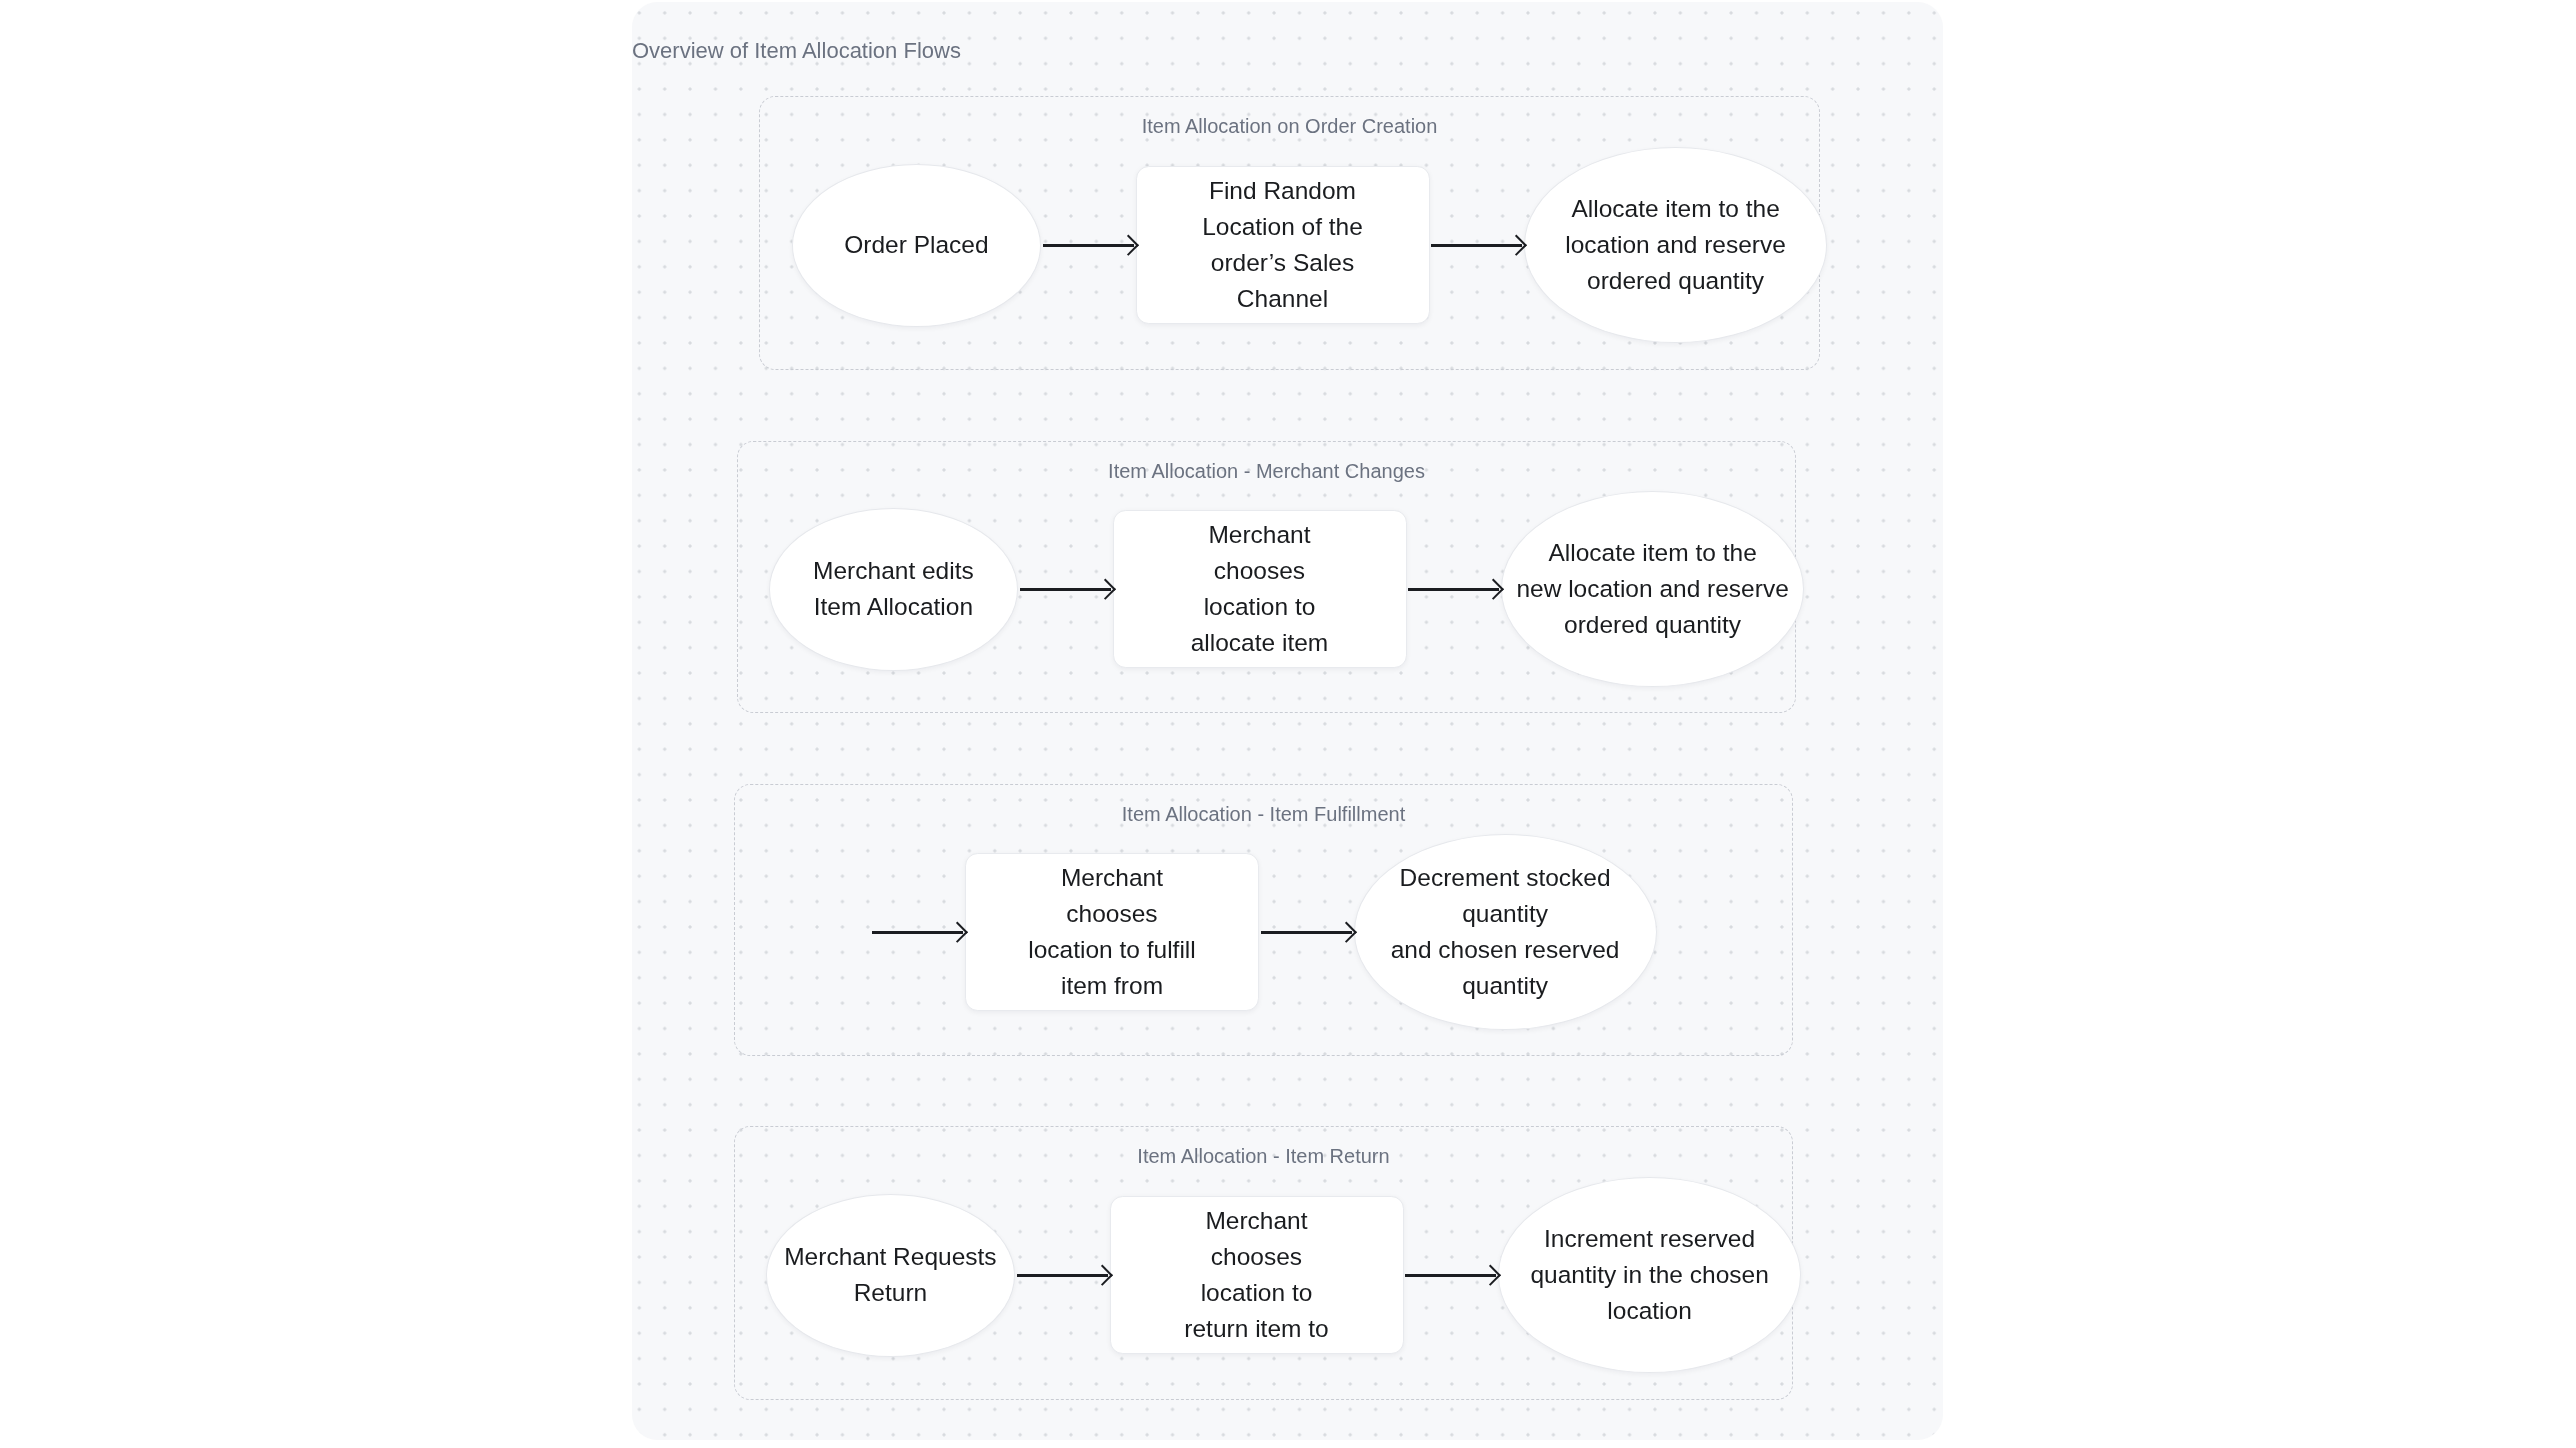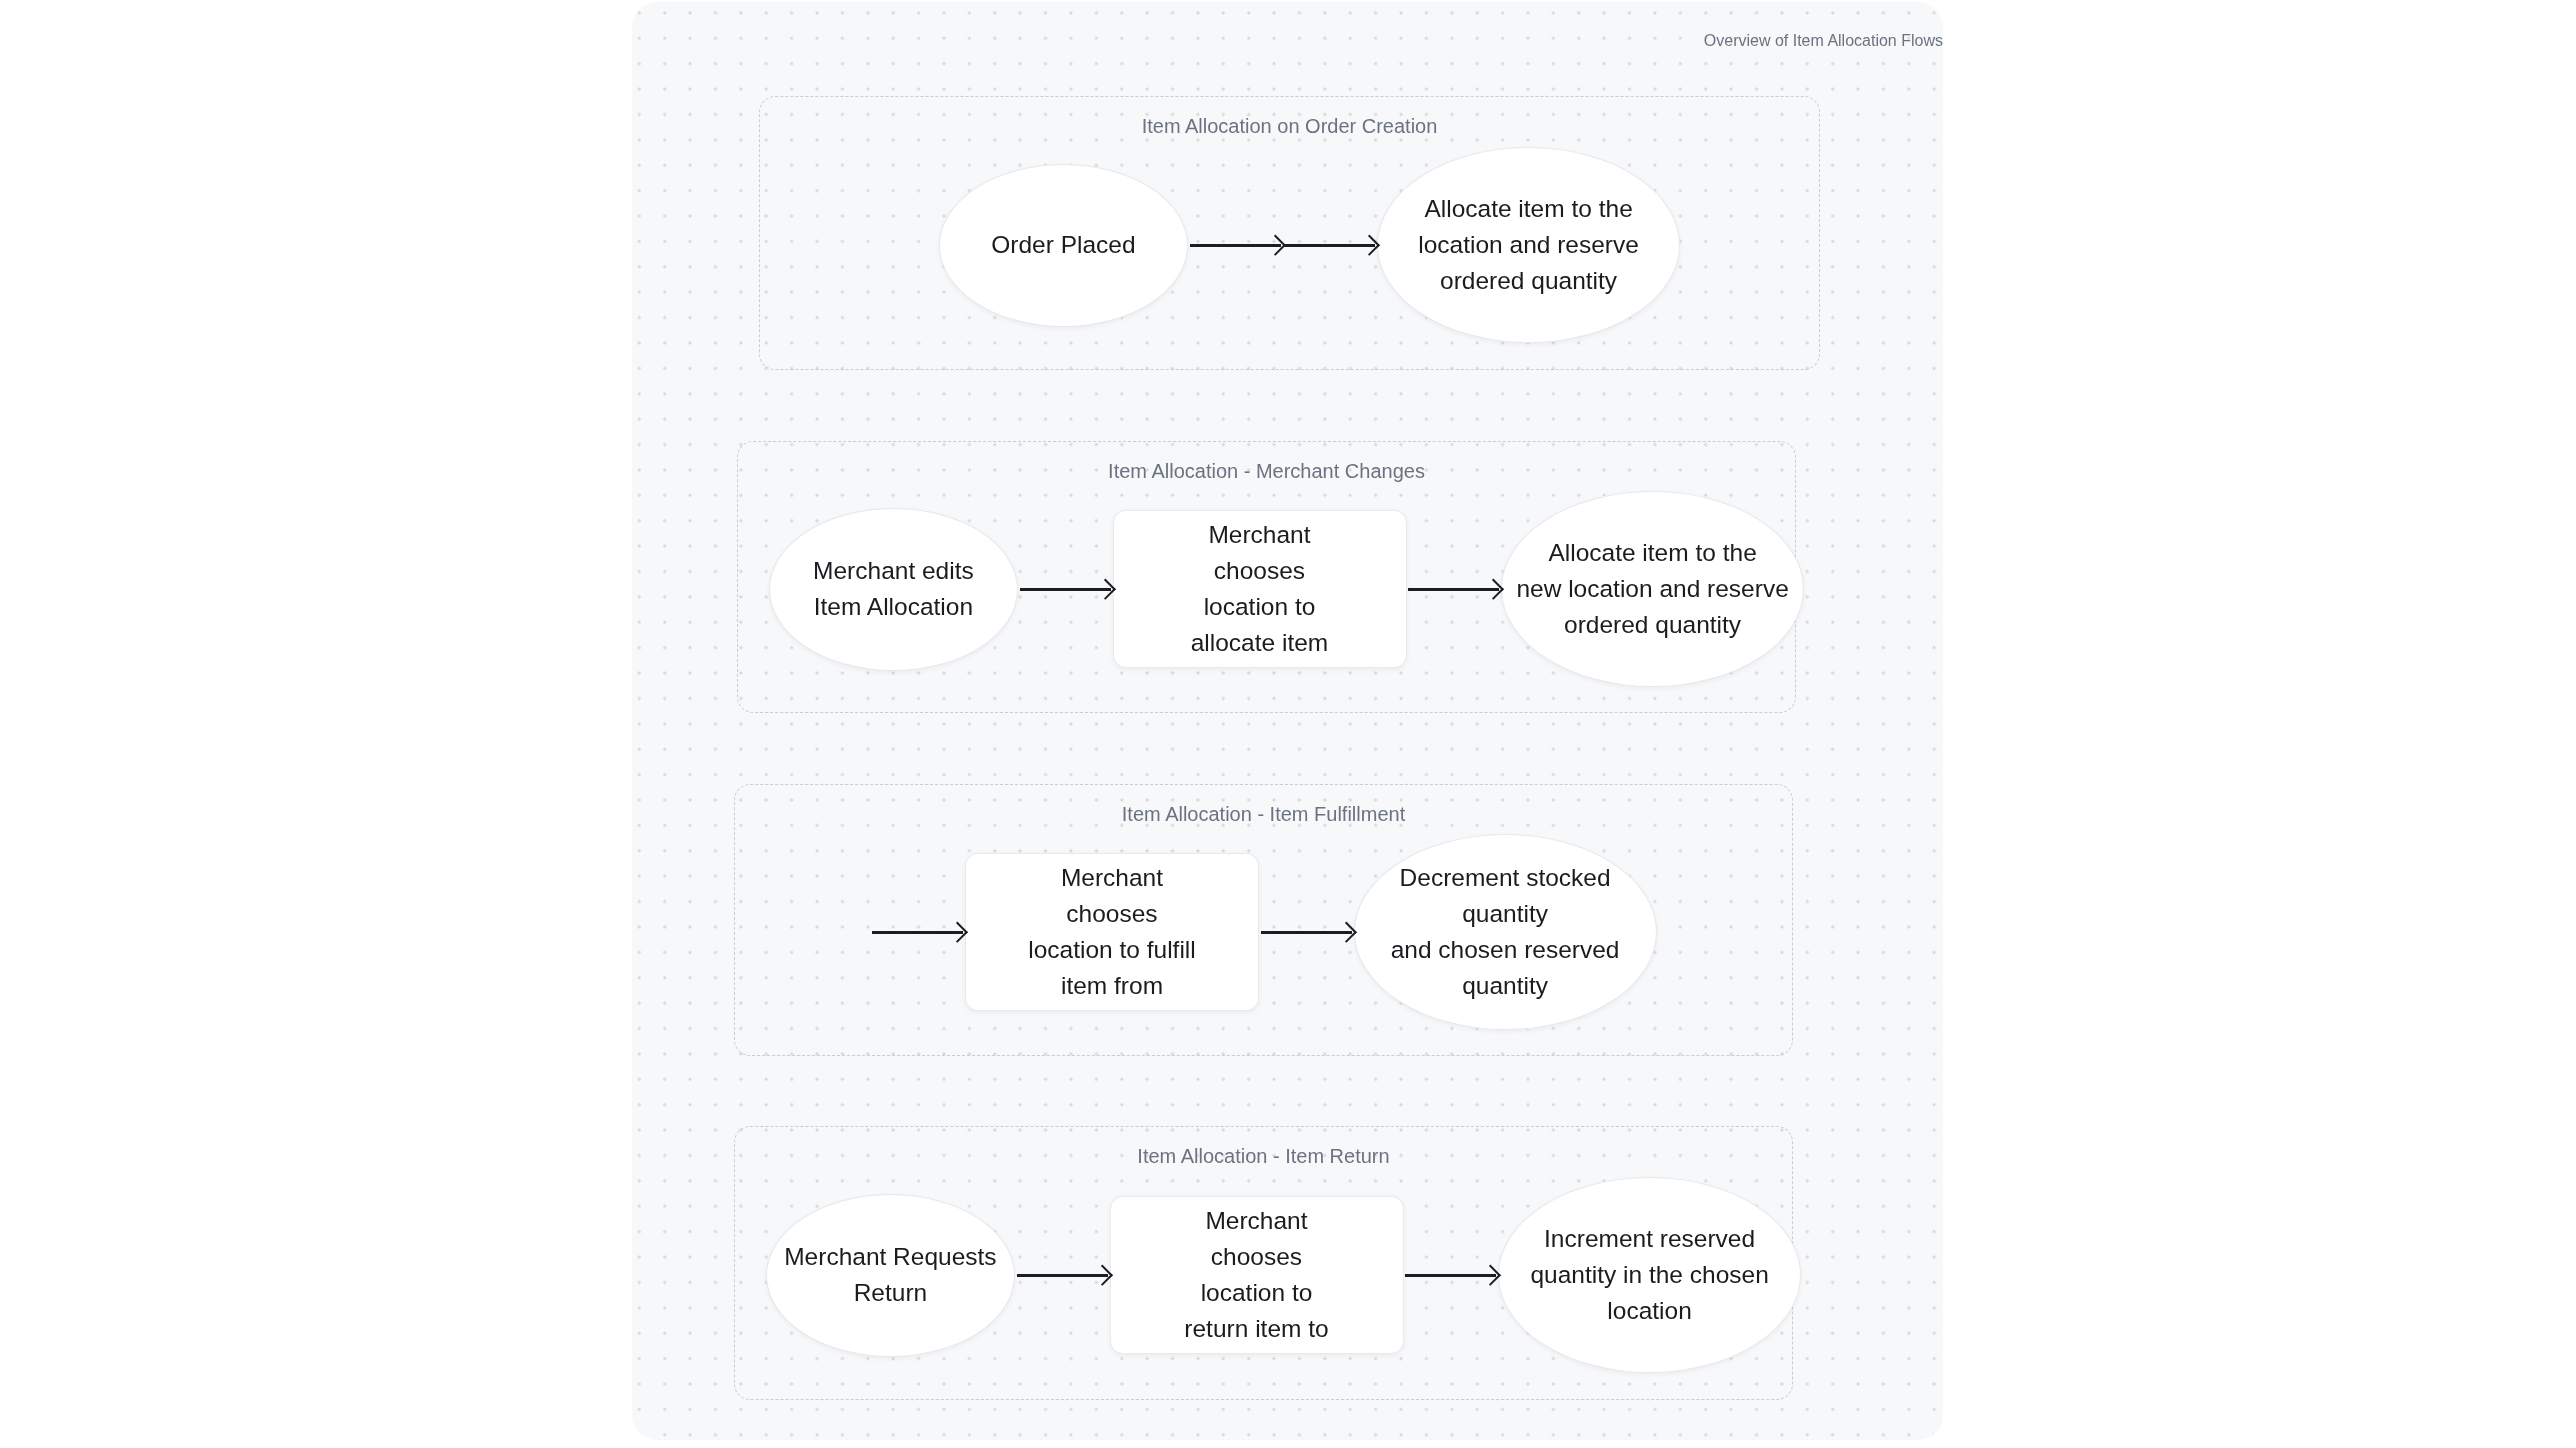--- a/index.html
+++ b/index.html
@@ -16,23 +16,23 @@
     position:absolute; left:632px; top:1.8px;
     width:1311px; height:1438px;
     background-color:#f7f8fa;
     background-image:radial-gradient(circle, #d7dade 1.5px, rgba(0,0,0,0) 1.6px);
     background-size:25.4px 25.4px;
     background-position:20px 23.6px;
     border-radius:25.4px;
   }
 
   .diagram-title {
-    position:absolute; top:30px; left:0; right:0;
-    text-align:right;
-    font-size:16px; color:#6b7280;
+    position:absolute; top:36px; left:0; right:0;
+    text-align:left;
+    font-size:22px; color:#6b7280;
   }
 
   .flow-section {
     position:absolute;
     border:1.8px dashed #c9ccd3;
     border-radius:16.3px;
   }
   #section-1 { left:127px; top:94px;  width:1059px; height:272px; }
   #section-2 { left:105px; top:439px;  width:1057px; height:270px; }
   #section-3 { left:102px; top:782px;  width:1057px; height:270px; }
@@ -88,20 +88,26 @@
 
   <div id="section-1" class="flow-section">
     <div class="section-title">Item Allocation on Order Creation</div>
     <div class="node-row">
       <div class="node start">
         <div class="ln">Order Placed</div>
       </div>
       <div class="arrow">
           <span class="head"></span>
         </div>
+      <div class="node process">
+        <div class="ln">Find Random</div>
+        <div class="ln">Location of the</div>
+        <div class="ln">order’s Sales</div>
+        <div class="ln">Channel</div>
+      </div>
       <div class="arrow">
           <span class="head"></span>
         </div>
       <div class="node end">
         <div class="ln">Allocate item to the</div>
         <div class="ln">location and reserve</div>
         <div class="ln">ordered quantity</div>
       </div>
     </div>
   </div>

